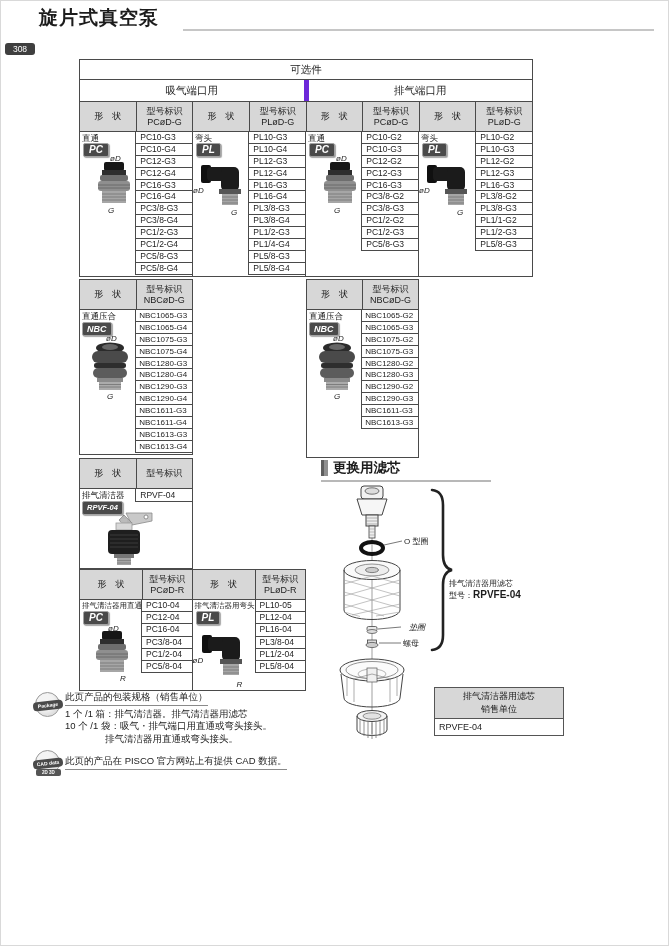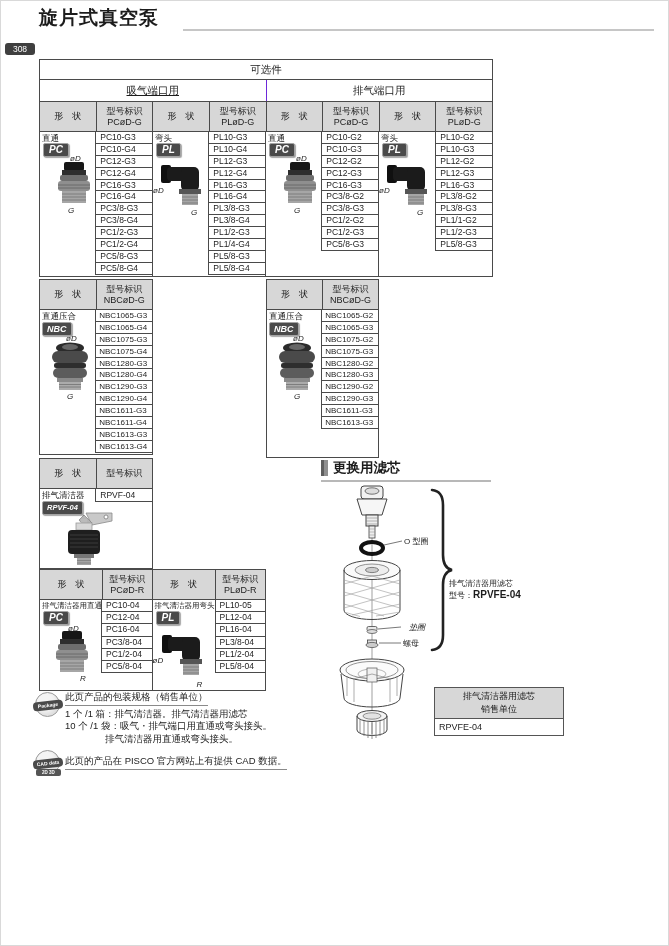--- a/index.html
+++ b/index.html
@@ -7,26 +7,26 @@
         font-family:"Liberation Sans","DejaVu Sans",sans-serif;color:#1c1c1c;
         border:1px solid #d9d9d9;box-sizing:border-box;}
 
   
   .h-title{position:absolute;left:38px;top:4px;font-size:19px;font-weight:bold;letter-spacing:1px;}
   .title-rule{position:absolute;left:182px;right:14px;top:28px;height:2px;background:#c6c6c6;}
   .page-badge{position:absolute;left:4px;top:42px;width:30px;height:12px;background:#3f3f3f;color:#fff;
               font-size:8.5px;line-height:12px;text-align:center;border-radius:3px;}
 
   
-  .tbl{position:absolute;box-sizing:border-box;border:1px solid #4a4a4a;background:#fff;}
+  .tbl{position:absolute;box-sizing:border-box;border:1px solid #4a4a4a;background:#fff;margin-left:40px;}
   .trow{box-sizing:border-box;border-bottom:1px solid #4a4a4a;display:flex;align-items:center;justify-content:center;}
   #opt-title{height:20px;font-size:10.5px;}
   .group-row{height:22px;display:flex;box-sizing:border-box;border-bottom:1px solid #4a4a4a;}
   .group-cell{flex:1;display:flex;align-items:center;justify-content:center;font-size:10.5px;box-sizing:border-box;}
-  .group-cell:first-child{border-right:1px solid #6d28d9;text-decoration:underline;}
+  .group-cell:first-child{border-right:5px solid #6d28d9;}
   .head-row{height:30px;display:flex;box-sizing:border-box;border-bottom:1px solid #4a4a4a;}
   .hcell{flex:1;box-sizing:border-box;border-right:1px solid #4a4a4a;background:#d7d7d7;display:flex;
          flex-direction:column;align-items:center;justify-content:center;font-size:9px;line-height:11px;text-align:center;}
   .head-row .hcell:last-child{border-right:none;}
   .body-row{display:flex;flex:1;min-height:0;}
   .sub-block{width:113.5px;box-sizing:border-box;border-right:1px solid #4a4a4a;position:relative;}
   .body-row .sub-block:last-child{border-right:none;}
   .model-list{position:absolute;top:0;right:0;width:56.75px;box-sizing:border-box;border-left:1px solid #4a4a4a;background:#fff;z-index:3;}
   .model-cell{box-sizing:border-box;height:11.9px;line-height:11.5px;border-bottom:1px solid #4a4a4a;
               font-size:8.5px;padding-left:4px;background:#fff;white-space:nowrap;overflow:hidden;}

